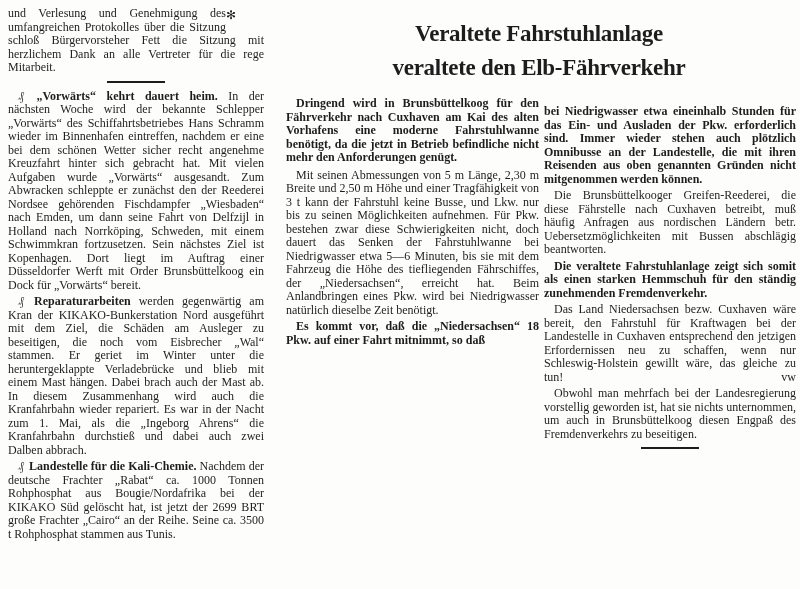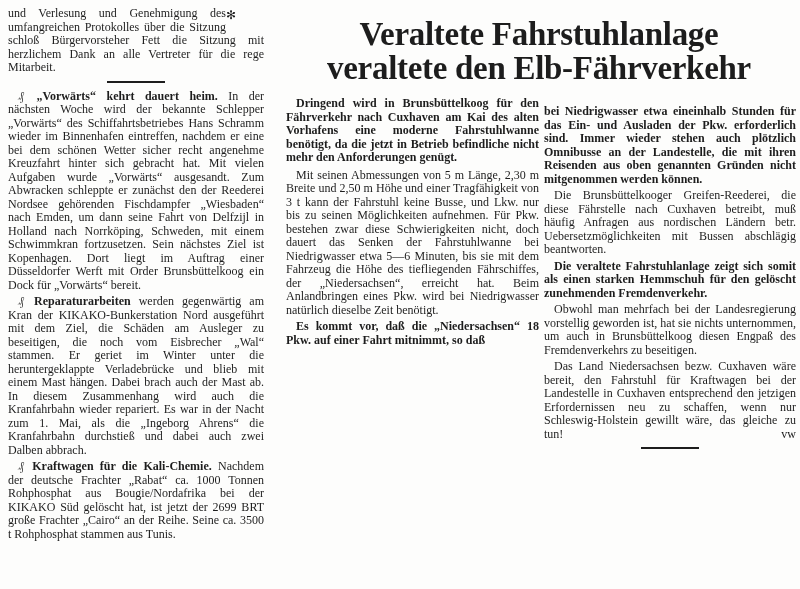--- a/index.html
+++ b/index.html
@@ -23,21 +23,21 @@
   .col p{margin:0 0 3px 0;}
   .col-left{left:8px;top:7px;width:256px;}
   .col-mid{left:286px;top:97px;width:253px;}
   .col-right{left:544px;top:105px;width:252px;}
   .indent{text-indent:10px;}
   .bold{font-weight:bold;}
   .headline{
     position:absolute;left:281px;top:17px;width:516px;
     text-align:center;
     font-weight:bold;
-    font-size:33px;
+    font-size:23px;
     line-height:34px;
     letter-spacing:-0.3px;
     white-space:nowrap;
   }
   .rule{
     width:58px;height:0;
     border-top:2px solid var(--ink);
     margin:6px auto 7px auto;
   }
   .endmark{
@@ -81,41 +81,41 @@
 
     <p class="brief indent">
       <span class="orn">₰</span>
       <b>Reparaturarbeiten</b>
       <span>werden gegenwärtig am Kran der KIKAKO-Bunkerstation Nord ausgeführt mit dem Ziel, die Schäden am Ausleger zu beseitigen, die noch vom Eisbrecher „Wal“ stammen. Er geriet im Winter unter die heruntergeklappte Verladebrücke und blieb mit einem Mast hängen. Dabei brach auch der Mast ab. In diesem Zusammenhang wird auch die Kranfahrbahn wieder repariert. Es war in der Nacht zum 1. Mai, als die „Ingeborg Ahrens“ die Kranfahrbahn durchstieß und dabei auch zwei Dalben abbrach.</span>
     </p>
 
 
     <p class="brief indent">
       <span class="orn">₰</span>
-      <b>Kraftwagen für die Kali-Chemie.</b>
+      <b>Landestelle für die Kali-Chemie.</b>
       <span>Nachdem der deutsche Frachter „Rabat“ ca. 1000 Tonnen Rohphosphat aus Bougie/Nordafrika bei der KIKAKO Süd gelöscht hat, ist jetzt der 2699 BRT große Frachter „Cairo“ an der Reihe. Seine ca. 3500 t Rohphosphat stammen aus Tunis.</span>
     </p>
   </div>
 
   <div class="headline">
     <div>Veraltete Fahrstuhlanlage</div>
     <div>veraltete den Elb-Fährverkehr</div>
   </div>
 
   <div class="col col-mid">
     <p class="bold indent lead-gap">Dringend wird in Brunsbüttelkoog für den Fährverkehr nach Cuxhaven am Kai des alten Vorhafens eine moderne Fahrstuhlwanne benötigt, da die jetzt in Betrieb befindliche nicht mehr den Anforderungen genügt.</p>
     <p class="indent">Mit seinen Abmessungen von 5 m Länge, 2,30 m Breite und 2,50 m Höhe und einer Tragfähigkeit von 3 t kann der Fahrstuhl keine Busse, und Lkw. nur bis zu seinen Möglichkeiten aufnehmen. Für Pkw. bestehen zwar diese Schwierigkeiten nicht, doch dauert das Senken der Fahrstuhlwanne bei Niedrigwasser etwa 5—6 Minuten, bis sie mit dem Fahrzeug die Höhe des tiefliegenden Fährschiffes, der „Niedersachsen“, erreicht hat. Beim Anlandbringen eines Pkw. wird bei Niedrigwasser natürlich dieselbe Zeit benötigt.</p>
     <p class="bold indent">Es kommt vor, daß die „Niedersachsen“ 18 Pkw. auf einer Fahrt mitnimmt, so daß</p>
   </div>
 
   <div class="col col-right">
     <p class="bold">bei Niedrigwasser etwa eineinhalb Stunden für das Ein- und Ausladen der Pkw. erforderlich sind. Immer wieder stehen auch plötzlich Omnibusse an der Landestelle, die mit ihren Reisenden aus oben genannten Gründen nicht mitgenommen werden können.</p>
     <p class="indent">Die Brunsbüttelkooger Greifen-Reederei, die diese Fährstelle nach Cuxhaven betreibt, muß häufig Anfragen aus nordischen Ländern betr. Uebersetzmöglichkeiten mit Bussen abschlägig beantworten.</p>
-    <p class="bold indent">Die veraltete Fahrstuhlanlage zeigt sich somit als einen starken Hemmschuh für den gelöscht zunehmenden Fremdenverkehr.</p>
-    <p class="indent">Obwohl man mehrfach bei der Landesregierung vorstellig geworden ist, hat sie nichts unternommen, um auch in Brunsbüttelkoog diesen Engpaß des Fremdenverkehrs zu beseitigen.</p>
+    <p class="bold indent">Die veraltete Fahrstuhlanlage zeigt sich somit als einen starken Hemmschuh für den ständig zunehmenden Fremdenverkehr.</p>
     <p class="indent">
       <span>Das Land Niedersachsen bezw. Cuxhaven wäre bereit, den Fahrstuhl für Kraftwagen bei der Landestelle in Cuxhaven entsprechend den jetzigen Erfordernissen neu zu schaffen, wenn nur Schleswig-Holstein gewillt wäre, das gleiche zu tun!</span>
       <span class="sig">vw</span>
     </p>
+    <p class="indent">Obwohl man mehrfach bei der Landesregierung vorstellig geworden ist, hat sie nichts unternommen, um auch in Brunsbüttelkoog diesen Engpaß des Fremdenverkehrs zu beseitigen.</p>
     <div class="rule"></div>
   </div>
 
 </div>
 
 </body></html>

